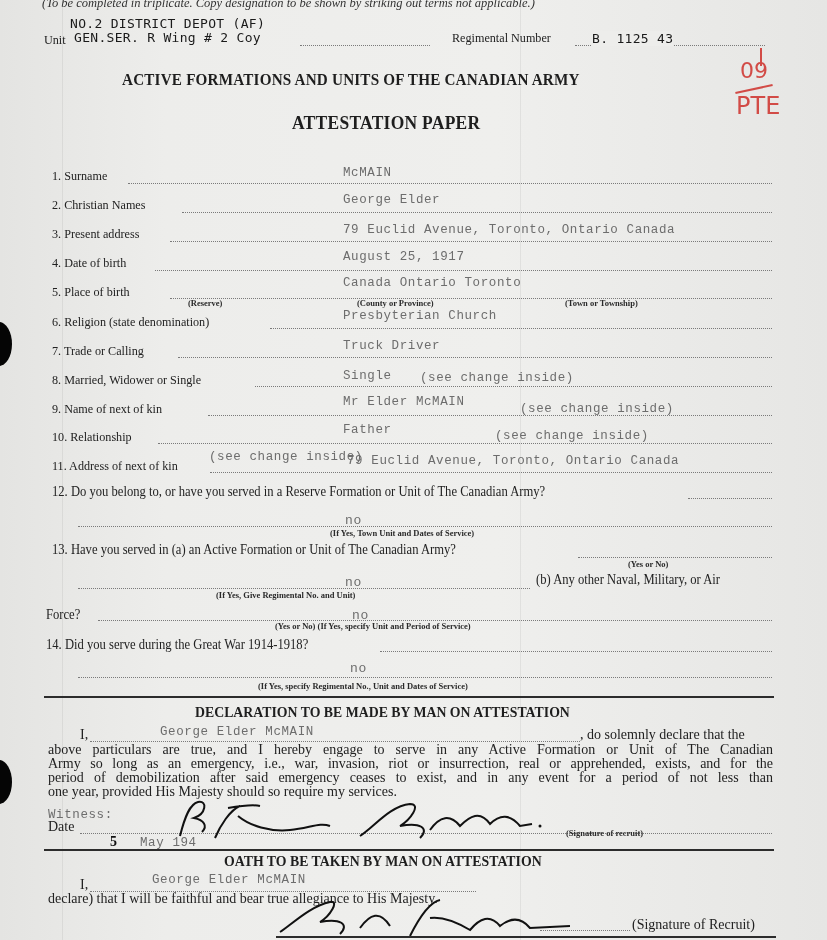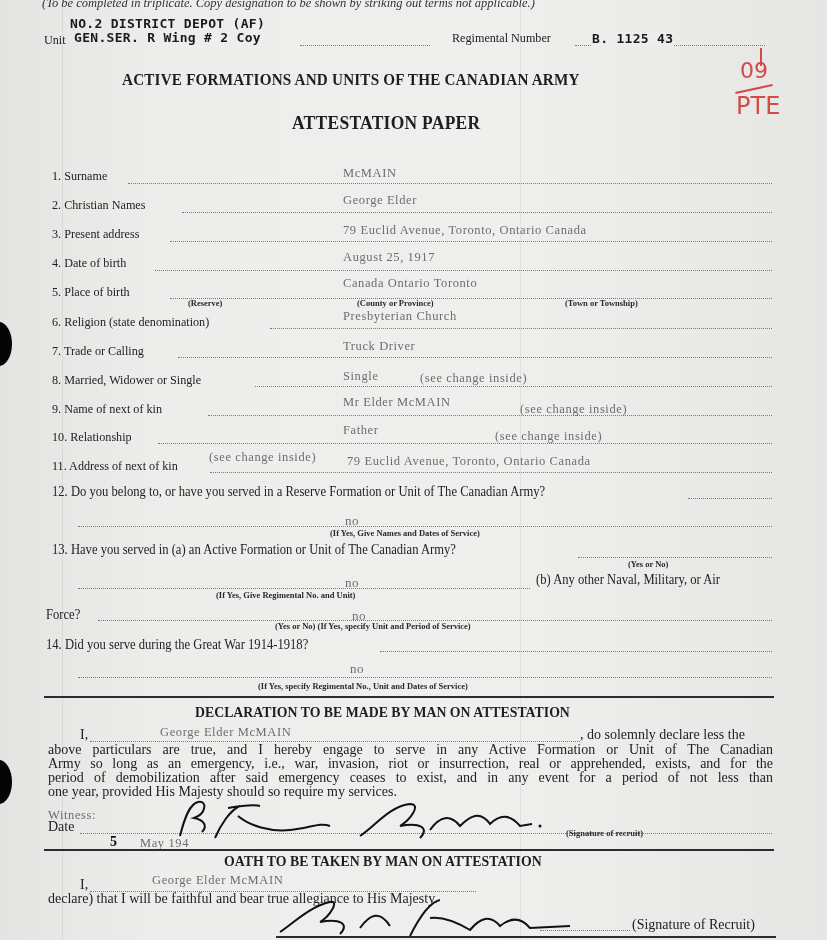--- a/index.html
+++ b/index.html
@@ -10,22 +10,22 @@
     color:#1e1e1e;
   }
   .page {
     position:absolute; left:0; top:0; width:827px; height:940px;
     background:linear-gradient(90deg,#e4e4e2 0%,#ededeb 20%,#efefed 60%,#e6e6e4 100%);
   }
   .fold { position:absolute; top:0; bottom:0; width:1px; background:rgba(0,0,0,0.06); }
   .hole { position:absolute; left:-14px; width:26px; height:44px; background:#050505; border-radius:50%; }
   .abs { position:absolute; white-space:nowrap; }
   .italic-note { font-style:italic; font-size:12.5px; color:#333; }
-  .type { font-family:Liberation Serif, serif; color:#6d6d6d; font-size:12.5px; letter-spacing:0.6px; }
-  .type-dark { font-family:"DejaVu Sans Mono","Liberation Mono",monospace; color:#1a1a1a; font-weight:bold; font-size:13px; letter-spacing:0.3px; }
+  .type { font-family:Liberation Mono, monospace; color:#6d6d6d; font-size:12.5px; letter-spacing:0.6px; }
+  .type-dark { font-family:"DejaVu Sans Mono","Liberation Mono",monospace; color:#1a1a1a; font-weight:normal; font-size:13px; letter-spacing:0.3px; }
   .lbl { font-size:13.5px; color:#222; transform:scaleX(0.9); transform-origin:left; }
   .dots { position:absolute; height:0; border-bottom:1px dotted #7a7a7a; }
   .small-cap { font-size:8.5px; font-weight:bold; color:#2a2a2a; }
   .title1 { font-size:16.5px; font-weight:bold; letter-spacing:0.2px; transform:scaleX(0.92); transform-origin:left; }
   .title2 { font-size:19px; font-weight:bold; letter-spacing:0.3px; transform:scaleX(0.92); transform-origin:left; }
   .section-title { font-size:15px; font-weight:bold; transform:scaleX(0.92); transform-origin:left; }
   .para { font-size:14px; color:#222; line-height:14.2px; }
   .rule { position:absolute; height:2px; background:#2c2c2c; }
   .red { color:#d24b46; font-family:"DejaVu Sans", sans-serif; }
   .sig { position:absolute; }
@@ -105,21 +105,21 @@
 
   <div class="abs lbl" style="left:52px;top:458px"><span>11.</span> <span>Address of next of kin</span></div>
   <div class="dots" style="left:210px;width:562px;top:472px"></div>
   <div class="abs type" style="left:209px;top:450px">(see change inside)</div>
   <div class="abs type" style="left:347px;top:454px">79 Euclid Avenue, Toronto, Ontario Canada</div>
 
   <div class="abs lbl" style="left:52px;top:484px;font-size:14px">12. Do you belong to, or have you served in a Reserve Formation or Unit of The Canadian Army?</div>
   <div class="dots" style="left:688px;width:84px;top:498px"></div>
   <div class="dots" style="left:78px;width:694px;top:526px"></div>
   <div class="abs type" style="left:345px;top:513px;font-size:13px">no</div>
-  <div class="abs small-cap" style="left:330px;top:528px">(If Yes, Give Names and Dates of Service)</div>
+  <div class="abs small-cap" style="left:330px;top:528px">(If Yes, Town Unit and Dates of Service)</div>
 
   <div class="abs lbl" style="left:52px;top:542px;font-size:14px">13. Have you served in (a) an Active Formation or Unit of The Canadian Army?</div>
   <div class="dots" style="left:578px;width:194px;top:557px"></div>
   <div class="abs small-cap" style="left:628px;top:559px">(Yes or No)</div>
   <div class="dots" style="left:78px;width:452px;top:588px"></div>
   <div class="abs type" style="left:345px;top:575px;font-size:13px">no</div>
   <div class="abs lbl" style="left:536px;top:572px;font-size:14px">(b) Any other Naval, Military, or Air</div>
   <div class="abs small-cap" style="left:216px;top:590px">(If Yes, Give Regimental No. and Unit)</div>
   <div class="abs lbl" style="left:46px;top:607px;font-size:14px">Force?</div>
   <div class="dots" style="left:98px;width:674px;top:620px"></div>
@@ -131,21 +131,21 @@
   <div class="dots" style="left:78px;width:694px;top:677px"></div>
   <div class="abs type" style="left:350px;top:661px;font-size:13px">no</div>
   <div class="abs small-cap" style="left:258px;top:681px">(If Yes, specify Regimental No., Unit and Dates of Service)</div>
 
   <div class="rule" style="left:44px;width:730px;top:696px"></div>
 
   <div class="abs section-title" style="left:195px;top:704px">DECLARATION TO BE MADE BY MAN ON ATTESTATION</div>
   <div class="abs para" style="left:80px;top:728px">I,</div>
   <div class="dots" style="left:90px;width:490px;top:741px"></div>
   <div class="abs type" style="left:160px;top:725px">George Elder McMAIN</div>
-  <div class="abs para" style="left:580px;top:728px">, do solemnly declare less the</div>
+  <div class="abs para" style="left:580px;top:728px">, do solemnly declare that the</div>
   <div class="abs para" style="left:48px;top:757px;width:725px;text-align:justify;text-align-last:justify;white-space:normal">Army so long as an emergency, i.e., war, invasion, riot or insurrection, real or apprehended, exists, and for the</div>
   <div class="abs para" style="left:48px;top:743px;width:725px;text-align:justify;text-align-last:justify;white-space:normal">above particulars are true, and I hereby engage to serve in any Active Formation or Unit of The Canadian</div>
   <div class="abs para" style="left:48px;top:771px;width:725px;text-align:justify;text-align-last:justify;white-space:normal">period of demobilization after said emergency ceases to exist, and in any event for a period of not less than</div>
   <div class="abs para" style="left:48px;top:785px">one year, provided His Majesty should so require my services.</div>
 
   <div class="abs type" style="left:48px;top:808px">Witness:</div>
   <div class="abs para" style="left:48px;top:820px">Date</div>
   <div class="dots" style="left:80px;width:692px;top:833px"></div>
   <svg class="sig" style="left:160px;top:796px" width="460" height="50">
     <path d="M20 40 C25 20,30 8,38 6 C48 4,46 18,34 22 C44 24,48 30,42 36" fill="none" stroke="#111" stroke-width="2"></path>

